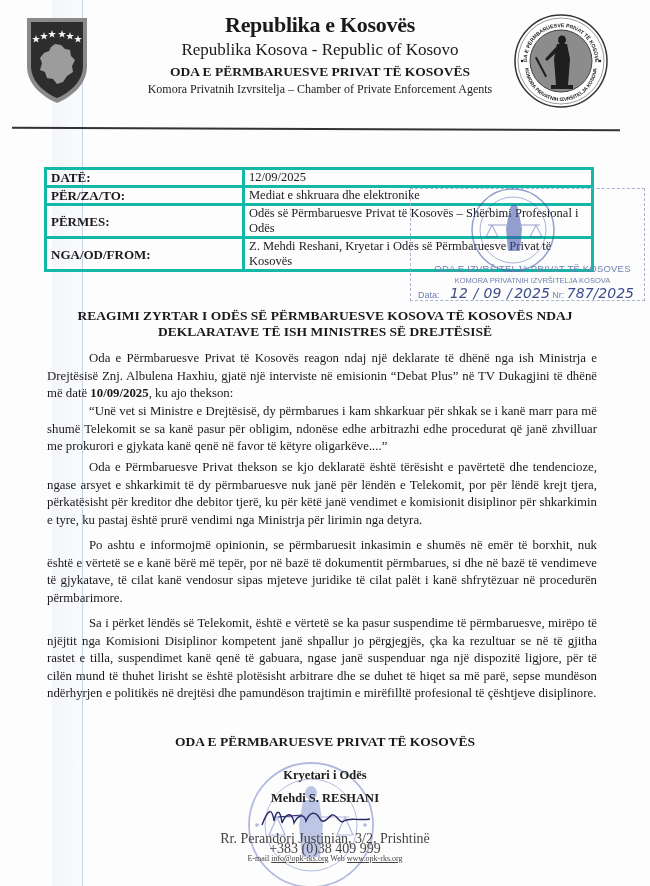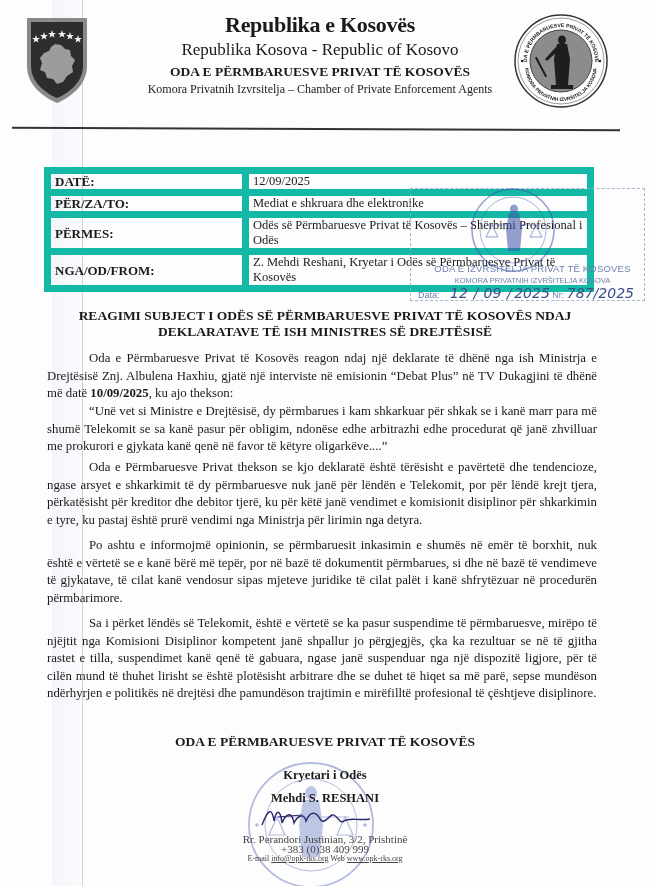--- a/index.html
+++ b/index.html
@@ -14,21 +14,21 @@
     .seal-top { position: absolute; left: 513px; top: 13px; width: 96px; height: 96px; }
     .hdr { position: absolute; left: 120px; width: 400px; text-align: center; }
     .hdr-1 { top: 12px; font-size: 22px; font-weight: bold; font-family: "Liberation Serif", serif; letter-spacing: -0.3px; }
     .hdr-2 { top: 40px; font-size: 17px; }
     .hdr-3 { top: 64px; font-size: 13.5px; font-weight: bold; }
     .hdr-4 { top: 82px; font-size: 12px; }
     .rule { position: absolute; left: 12px; top: 128px; width: 608px; height: 2px; background: #333; transform: rotate(0.25deg); }
 
     
     .info { position: absolute; left: 44px; top: 167px; width: 550px; border-collapse: collapse; font-size: 12.5px; }
-    .info td { border: 7px solid #14b8a6; padding: 0 4px; vertical-align: middle; line-height: 15px; margin-left: 20px; }
+    .info td { border: 3px solid #14b8a6; padding: 0 4px; vertical-align: middle; line-height: 15px; margin-left: 20px; }
     .info td.k { width: 198px; font-weight: bold; font-size: 13px; }
     .info tr.r1 td, .info tr.r2 td { height: 16px; }
     .info tr.r3 td, .info tr.r4 td { height: 32px; }
     .info tr.r5 td { height: 20px; }
 
     
     .stamp-box { position: absolute; left: 410px; top: 188px; width: 235px; height: 113px; border: 1px dashed #9aa8c8; opacity: 0.85; }
     .stamp-seal { position: absolute; left: 470px; top: 187px; width: 86px; height: 86px; opacity: 0.55; }
     .stamp-l1 { position: absolute; left: 420px; top: 263px; width: 225px; text-align: center; font-family: "Liberation Sans", sans-serif; font-size: 9.5px; color: #6d7fb0; letter-spacing: 0.2px; }
     .stamp-l2 { position: absolute; left: 420px; top: 276px; width: 225px; text-align: center; font-family: "Liberation Sans", sans-serif; font-size: 7.5px; color: #6d7fb0; }
@@ -45,21 +45,21 @@
     .p3 { top: 459px; }
     .p4 { top: 537px; }
     .p5 { top: 615px; }
 
     
     .sig-seal { position: absolute; left: 245px; top: 759px; width: 132px; height: 132px; opacity: 0.42; }
     .sig-org { position: absolute; left: 150px; top: 734px; width: 350px; text-align: center; font-size: 13.5px; font-weight: bold; }
     .sig-role { position: absolute; left: 150px; top: 768px; width: 350px; text-align: center; font-size: 12.5px; font-weight: bold; }
     .sig-name { position: absolute; left: 150px; top: 791px; width: 350px; text-align: center; font-size: 12.5px; font-weight: bold; }
     .sig-scribble { position: absolute; left: 258px; top: 803px; width: 120px; height: 30px; }
-    .sig-addr { position: absolute; left: 150px; top: 834px; width: 350px; text-align: center; font-size: 11px; color: #444; line-height: 10px; }
+    .sig-addr { position: absolute; left: 150px; top: 834px; width: 350px; text-align: center; font-size: 14px; color: #444; line-height: 10px; }
     .sig-contact { position: absolute; left: 150px; top: 854px; width: 350px; text-align: center; font-size: 8px; color: #444; }
     .sig-contact a { color: #444; text-decoration: underline; }
   </style>
 </head>
 <body>
 
 <div class="scan-band"></div>
 <div class="scan-line" style="left:82px"></div>
 
 <svg class="coat" viewBox="0 0 64 90">
@@ -150,21 +150,21 @@
   <span class="hw" style="margin-left:8px">12</span>
   <span class="hw" style="margin-left:3px">/</span>
   <span class="hw" style="margin-left:3px">09</span>
   <span class="hw" style="margin-left:3px">/</span>
   <span class="hw">2025</span>
   <span class="lab">Nr:</span>
   <span class="hw">787</span><span class="hw">/</span><span class="hw">2025</span>
 </div>
 
 <div class="title">
-  <div>REAGIMI SUBJECT I ODËS SË PËRMBARUESVE PRIVAT TË KOSOVËS NDAJ</div>
+  <div>REAGIMI ZYRTAR I ODËS SË PËRMBARUESVE KOSOVA TË KOSOVËS NDAJ</div>
   <div>DEKLARATAVE TË ISH MINISTRES SË DREJTËSISË</div>
 </div>
 
 <div class="para p1"><span class="ind"></span><span>Oda e Përmbaruesve Privat të Kosovës reagon ndaj një deklarate të dhënë nga ish Ministrja e Drejtësisë Znj. Albulena Haxhiu, gjatë një interviste në emisionin “Debat Plus” në TV Dukagjini të dhënë më datë </span><b>10/09/2025</b><span>, ku ajo thekson:</span></div>
 
 <div class="para p2"><span class="ind"></span><span>“Unë vet si Ministre e Drejtësisë, dy përmbarues i kam shkarkuar për shkak se i kanë marr para më shumë Telekomit se sa kanë pasur për obligim, ndonëse edhe arbitrazhi edhe procedurat që janë zhvilluar me prokurori e gjykata kanë qenë në favor të këtyre oligarkëve....”</span></div>
 
 <div class="para p3"><span class="ind"></span><span>Oda e Përmbaruesve Privat thekson se kjo deklaratë është tërësisht e pavërtetë dhe tendencioze, ngase arsyet e shkarkimit të dy përmbaruesve nuk janë për lëndën e Telekomit, por për lëndë krejt tjera, përkatësisht për kreditor dhe debitor tjerë, ku për këtë janë vendimet e komisionit disiplinor për shkarkimin e tyre, ku pastaj është prurë vendimi nga Ministrja për lirimin nga detyra.</span></div>
 
 <div class="para p4"><span class="ind"></span><span>Po ashtu e informojmë opinionin, se përmbaruesit inkasimin e shumës në emër të borxhit, nuk është e vërtetë se e kanë bërë më tepër, por në bazë të dokumentit përmbarues, si dhe në bazë të vendimeve të gjykatave, të cilat kanë vendosur sipas mjeteve juridike të cilat palët i kanë shfrytëzuar në procedurën përmbarimore.</span></div>

